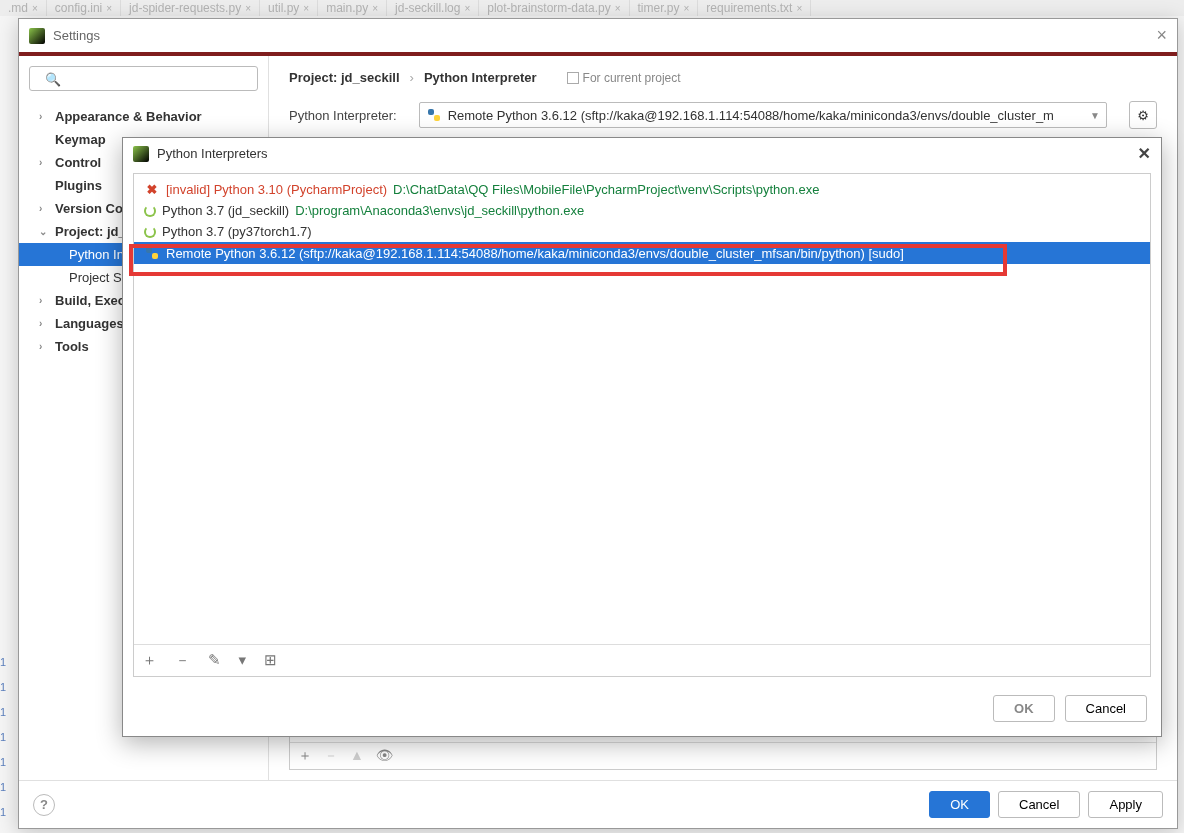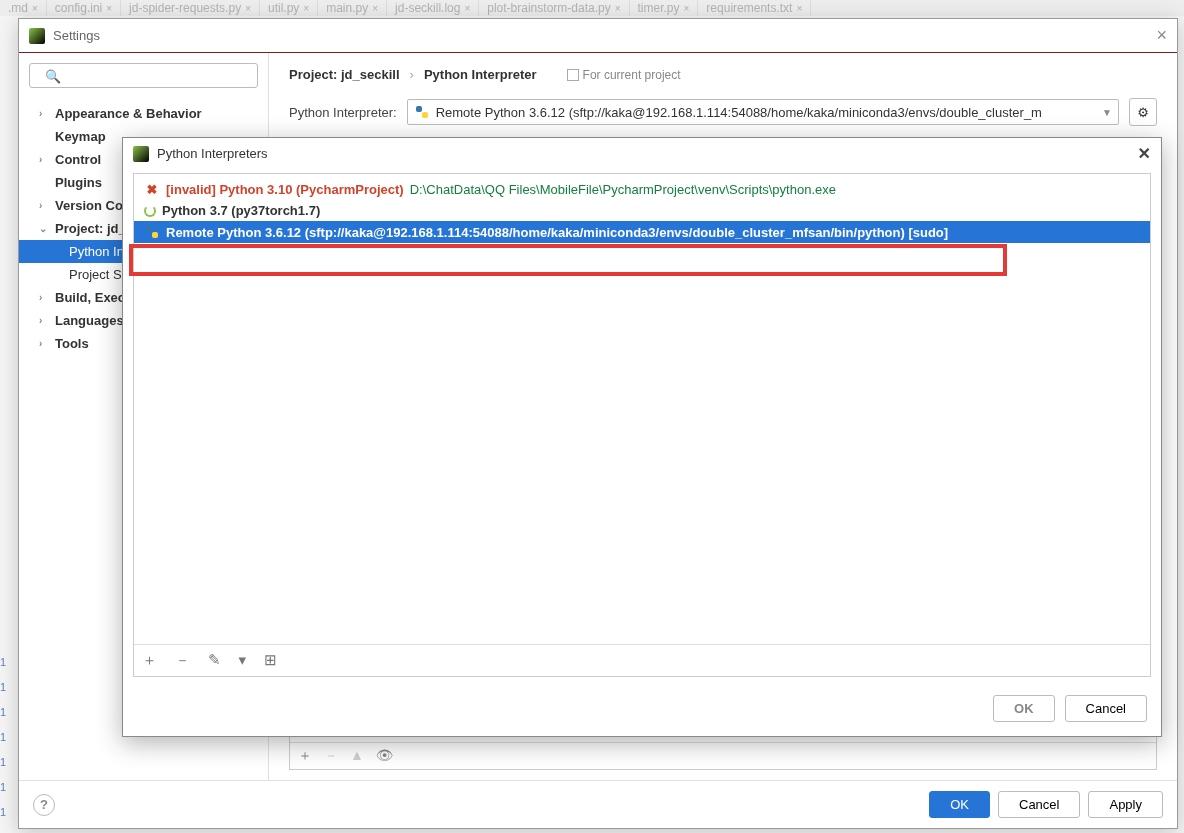--- a/index.html
+++ b/index.html
@@ -4,21 +4,21 @@
 <style>
 * { box-sizing: border-box; margin: 0; padding: 0; font-family: "Segoe UI", Arial, sans-serif; }
 body { width: 1184px; height: 833px; background: #f5f5f5; overflow: hidden; position: relative; font-size: 13px; color: #333; }
 
 .editor-tabs { position: absolute; top: 0; left: 0; right: 0; height: 16px; display: flex; background: #e8e8e8; overflow: hidden; opacity: 0.6; }
 .editor-tab { padding: 0 8px; font-size: 12px; color: #888; border-right: 1px solid #ccc; white-space: nowrap; display: flex; align-items: center; gap: 4px; }
 .editor-tab .x { font-size: 10px; }
 
 .settings-dialog { position: absolute; left: 18px; top: 18px; right: 6px; bottom: 4px; background: #fff; border: 1px solid #999; box-shadow: 0 4px 20px rgba(0,0,0,0.2); display: flex; flex-direction: column; }
 
-.dlg-title { display: flex; align-items: center; padding: 6px 10px; border-bottom: 1px solid #7f1d1d; }
+.dlg-title { display: flex; align-items: center; padding: 6px 10px; border-bottom: 4px solid #7f1d1d; }
 .dlg-title .app-icon { width: 16px; height: 16px; background: linear-gradient(135deg,#8bc34a,#000); border-radius: 2px; margin-right: 8px; }
 .dlg-title .title { color: #666; }
 .dlg-title .close { margin-left: auto; color: #888; font-size: 18px; cursor: pointer; }
 
 .dlg-body { flex: 1; display: flex; overflow: hidden; }
 
 .sidebar { width: 250px; border-right: 1px solid #e0e0e0; display: flex; flex-direction: column; }
 .search-box { margin: 10px; }
 .search-box input { width: 100%; padding: 4px 24px 4px 8px; border: 1px solid #bbb; border-radius: 3px; outline: none; font-size: 13px; }
 .search-wrap { position: relative; }
@@ -31,21 +31,21 @@
 .tree-item.child { padding-left: 50px; font-weight: normal; }
 .tree-item.selected { background: #2675d6; color: #fff; }
 
 .main { flex: 1; display: flex; flex-direction: column; position: relative; }
 .breadcrumb { padding: 14px 20px 8px; display: flex; align-items: center; gap: 10px; }
 .breadcrumb .crumb { font-weight: 600; }
 .breadcrumb .sep { color: #aaa; }
 .breadcrumb .proj-link { color: #888; font-size: 12px; display: flex; align-items: center; gap: 4px; margin-left: 20px;}
 .breadcrumb .proj-link .copy-icon { width:12px; height:12px; border:1px solid #aaa; display:inline-block; }
 
-.interp-row { padding: 8px 20px; display: flex; align-items: center; gap: 10px; }
+.interp-row { padding: 8px 20px; display: flex; align-items: center; gap: 22px; }
 .interp-label { color: #444; }
 .interp-select { flex: 1; border: 1px solid #bbb; padding: 4px 20px 4px 6px; border-radius: 2px; display: flex; align-items: center; gap: 6px; background: #fff; position: relative; overflow: hidden; white-space: nowrap; }
 .interp-select .dd { position: absolute; right: 6px; color: #888; font-size: 10px; }
 .gear-btn { width: 28px; height: 28px; border: 1px solid #bbb; border-radius: 3px; display: flex; align-items: center; justify-content: center; cursor: pointer; }
 
 .pkg-area { flex: 1; margin: 10px 20px; border: 1px solid #ccc; display: flex; flex-direction: column; overflow: hidden; }
 .pkg-list { flex: 1; overflow: auto; }
 .pkg-row { display: flex; padding: 2px 10px; font-size: 12px; color: #555; }
 .pkg-row .n { flex: 1; }
 .pkg-row .v { width: 200px; }
@@ -60,21 +60,21 @@
 
 
 .popup { position: absolute; left: 122px; top: 137px; width: 1040px; height: 600px; background: #fff; border: 1px solid #888; box-shadow: 0 6px 24px rgba(0,0,0,0.3); display: flex; flex-direction: column; z-index: 10; }
 .popup-title { display: flex; align-items: center; padding: 6px 10px; }
 .popup-title .app-icon { width: 16px; height: 16px; background: linear-gradient(135deg,#8bc34a,#000); border-radius: 2px; margin-right: 8px; }
 .popup-title .close { margin-left: auto; font-size: 16px; color: #444; cursor: pointer; font-weight: bold; }
 
 .popup-body { flex: 1; margin: 4px 10px 8px; border: 1px solid #ccc; display: flex; flex-direction: column; overflow: hidden; }
 .interp-list { flex: 1; overflow: auto; padding-top: 4px; }
 .interp-item { display: flex; align-items: center; padding: 3px 10px; gap: 6px; white-space: nowrap; font-size: 13px; }
-.interp-item .name { color: #333; font-weight: bold; }
+.interp-item .name { color: #333; }
 .interp-item .name.invalid { color: #d2432c; }
 .interp-item .path { color: #15803d; }
 .interp-item.selected { background: #2675d6; color: #fff; }
 .interp-item.selected .name, .interp-item.selected .path { color: #fff; }
 
 .red-highlight { position: absolute; border: 4px solid #e53935; pointer-events: none; }
 
 .popup-toolbar { border-top: 1px solid #ddd; padding: 6px 8px; display: flex; gap: 18px; color: #777; font-size: 15px; }
 .popup-toolbar span { cursor: pointer; }
 
@@ -250,20 +250,25 @@
   </div>
   <div class="popup-body">
     <div class="interp-list">
       <div class="interp-item">
         <span class="ico redx">✖</span>
         <span class="name invalid">[invalid] Python 3.10 (PycharmProject)</span>
         <span class="path">D:\ChatData\QQ Files\MobileFile\PycharmProject\venv\Scripts\python.exe</span>
       </div>
       <div class="interp-item">
         <span class="ico ring"></span>
+        <span class="name">Python 3.7 (jd_seckill)</span>
+        <span class="path">D:\program\Anaconda3\envs\jd_seckill\python.exe</span>
+      </div>
+      <div class="interp-item">
+        <span class="ico ring"></span>
         <span class="name">Python 3.7 (py37torch1.7)</span>
       </div>
       <div class="interp-item selected">
         <span class="ico py">
             <svg viewBox="0 0 16 16">
               <rect x="2" y="2" width="6" height="6" rx="2" fill="#3776ab"></rect>
               <rect x="8" y="8" width="6" height="6" rx="2" fill="#ffd43b"></rect>
             </svg>
           </span>
         <span class="name">Remote Python 3.6.12 (sftp://kaka@192.168.1.114:54088/home/kaka/miniconda3/envs/double_cluster_mfsan/bin/python) [sudo]</span>

